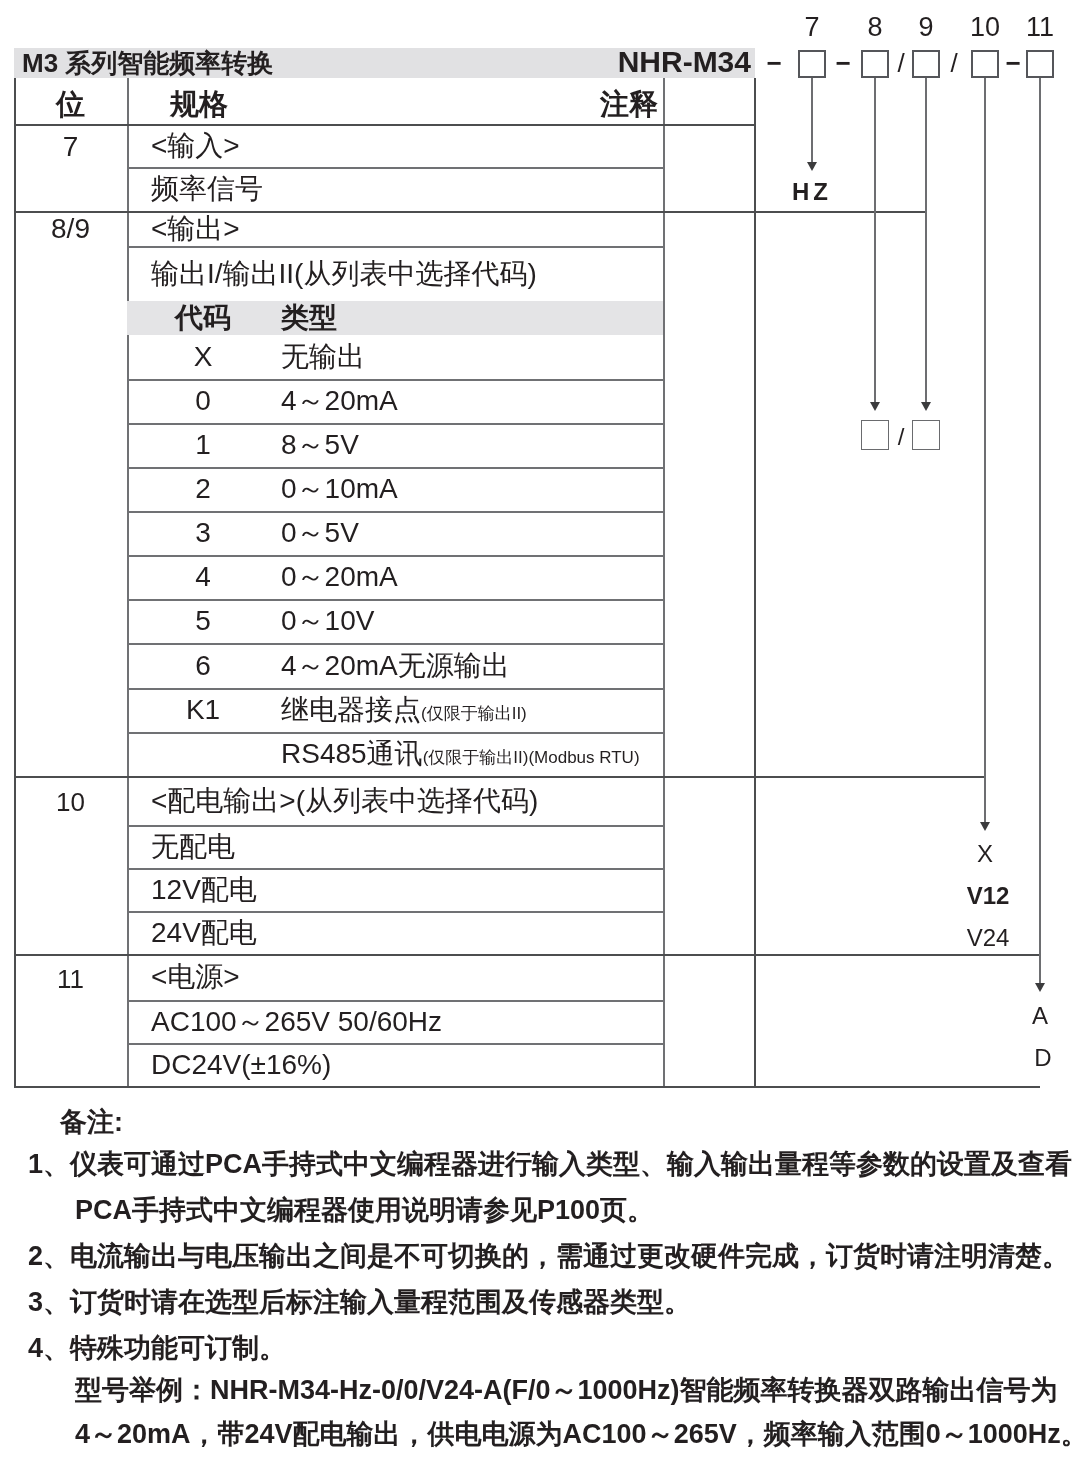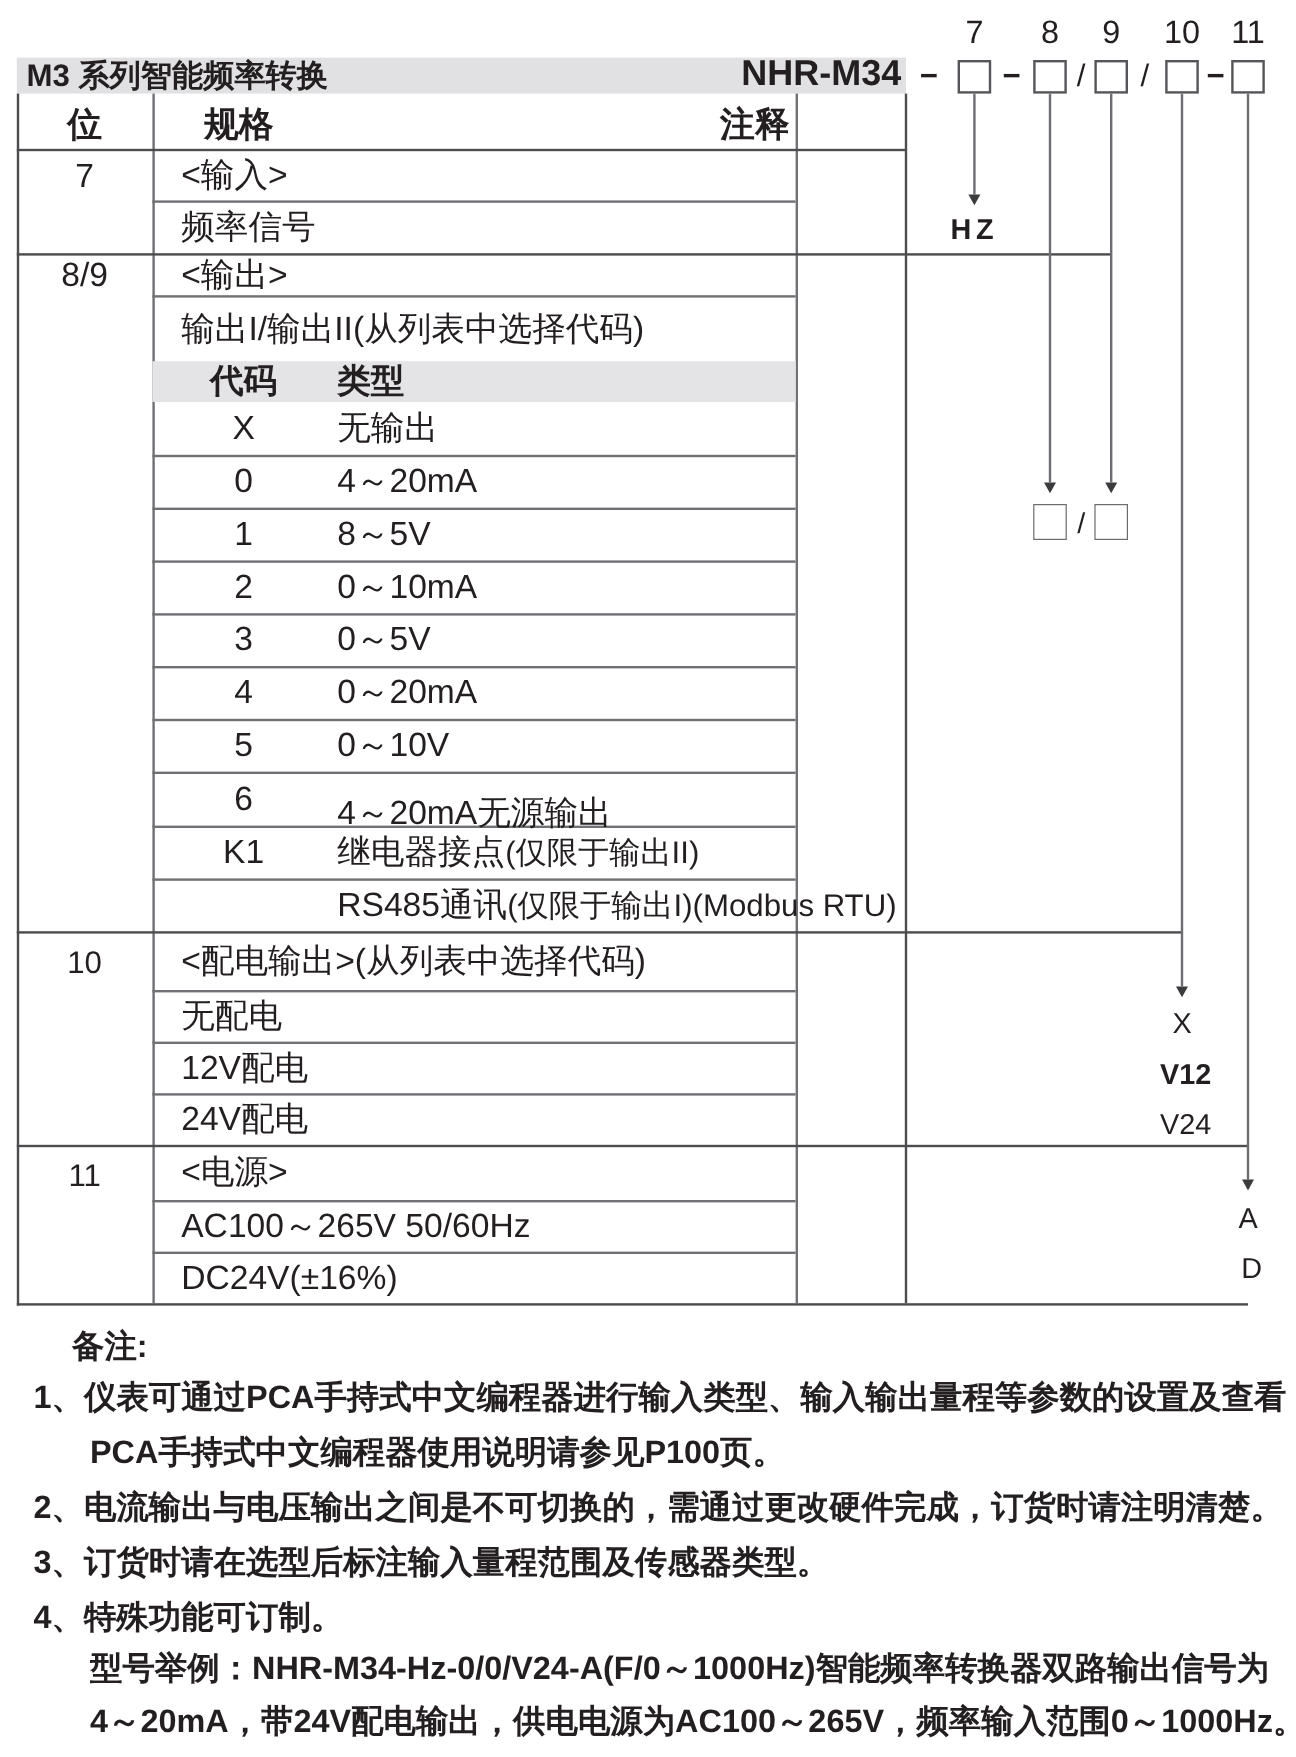--- a/index.html
+++ b/index.html
@@ -17,21 +17,21 @@
   .mbox{position:absolute;width:28px;height:30px;border:1.5px solid #6a6b6e;background:#fff;box-sizing:border-box;}
   .bar{position:absolute;left:14px;top:48px;width:741px;height:30px;background:#e1e1e3;}
   .band{position:absolute;left:127px;top:301px;width:536px;height:34px;background:#e4e4e6;}
   .fz-title{font-size:26px;font-weight:700;line-height:30px;}
   .fz-model{font-size:30px;font-weight:700;line-height:30px;}
   .fz-posnum{font-size:27px;font-weight:400;}
   .fz-colhead{font-size:29px;font-weight:700;}
   .fz-body{font-size:28px;font-weight:500;}
   .fz-sep{font-size:26px;font-weight:700;line-height:28px;}
   .fz-anno{font-size:24px;font-weight:500;}
-  .small{font-size:26px;font-weight:500;}
+  .small{font-size:17px;font-weight:500;}
   .fz-note{font-size:27px;font-weight:700;line-height:36px;}
   .ctr{text-align:center;}
 </style>
 </head>
 <body>
 
 <div class="canvas">
 
   <span class="t fz-posnum ctr" style="left:790px;top:12px;width:44px;">7</span>
   <span class="t fz-posnum ctr" style="left:853px;top:12px;width:44px;">8</span>
@@ -145,28 +145,28 @@
   <div class="t" style="left:0;top:555px;width:663px;height:44px;line-height:44px;">
     <span class="t fz-body ctr" style="left:127px;width:152px;">4</span>
     <span class="t fz-body" style="left:281px;">0～20mA</span>
   </div>
   <div class="t" style="left:0;top:599px;width:663px;height:44px;line-height:44px;">
     <span class="t fz-body ctr" style="left:127px;width:152px;">5</span>
     <span class="t fz-body" style="left:281px;">0～10V</span>
   </div>
   <div class="t" style="left:0;top:643px;width:663px;height:45px;line-height:45px;">
     <span class="t fz-body ctr" style="left:127px;width:152px;">6</span>
-    <span class="t fz-body" style="left:281px;margin-top:12px;">4～20mA无源输出</span>
+    <span class="t fz-body" style="left:281px;">4～20mA无源输出</span>
   </div>
   <div class="t" style="left:0;top:688px;width:663px;height:44px;line-height:44px;">
     <span class="t fz-body ctr" style="left:127px;width:152px;">K1</span>
     <span class="t fz-body" style="left:281px;"><span>继电器接点</span><span class="small">(仅限于输出II)</span></span>
   </div>
   <div class="t" style="left:0;top:732px;width:663px;height:44px;line-height:44px;">
-    <span class="t fz-body" style="left:281px;"><span>RS485通讯</span><span class="small">(仅限于输出I)(Modbus RTU)</span></span>
+    <span class="t fz-body" style="left:281px;"><span>RS485通讯</span><span class="small">(仅限于输出II)(Modbus RTU)</span></span>
   </div>
 
   <span class="t fz-body" style="left:151px;top:776px;height:49px;line-height:49px;">&lt;配电输出&gt;(从列表中选择代码)</span>
   <span class="t fz-body" style="left:151px;top:825px;height:43px;line-height:43px;">无配电</span>
   <span class="t fz-body" style="left:151px;top:868px;height:43px;line-height:43px;">12V配电</span>
   <span class="t fz-body" style="left:151px;top:911px;height:43px;line-height:43px;">24V配电</span>
 
   <span class="t fz-body" style="left:151px;top:954px;height:46px;line-height:46px;">&lt;电源&gt;</span>
   <span class="t fz-body" style="left:151px;top:1000px;height:43px;line-height:43px;">AC100～265V 50/60Hz</span>
   <span class="t fz-body" style="left:151px;top:1043px;height:43px;line-height:43px;">DC24V(±16%)</span>

